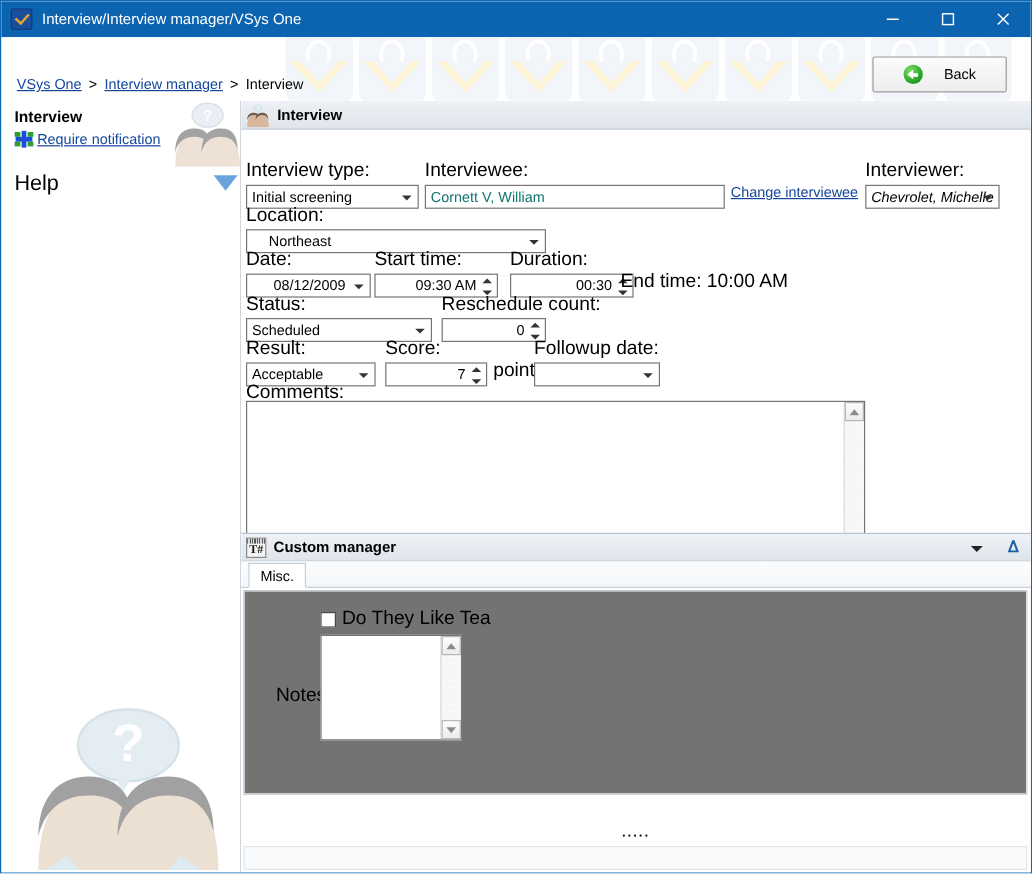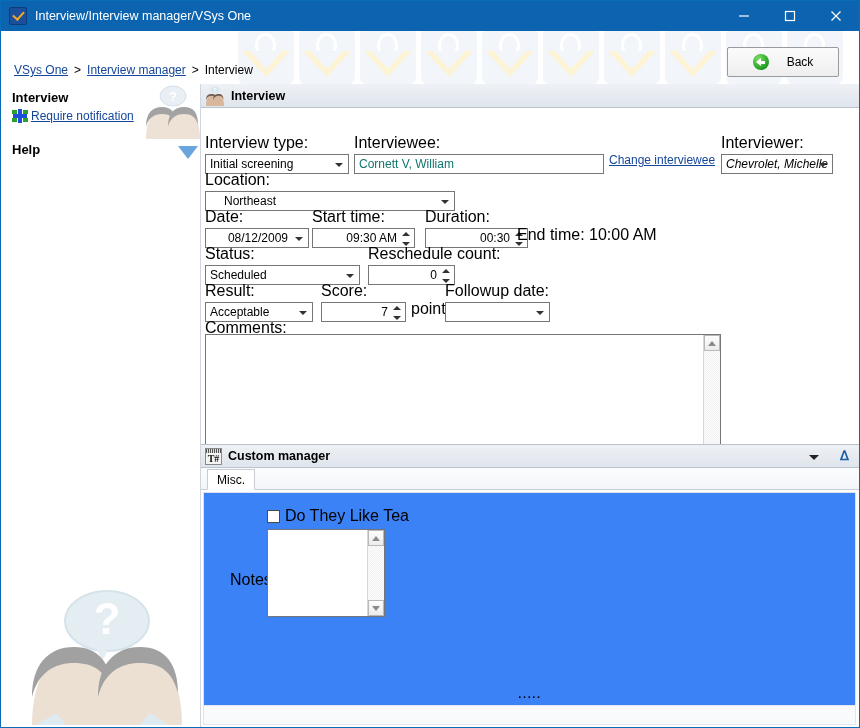--- a/index.html
+++ b/index.html
@@ -159,21 +159,21 @@
     cursor: pointer;
   }
   .notify-ico {
     width: 16px; height: 16px; position: relative; flex: none;
   }
   .side-link {
     color: #14469b; text-decoration: underline; font-size: 12px;
   }
   .side-help {
     position: absolute; left: 10px; top: 58px;
-    font-weight: bold; font-size: 13px; color: #000;
+    font-weight: normal; font-size: 18px; color: #000;
   }
   .side-faces {
     position: absolute; left: 140px; top: -1px;
     width: 62px; height: 56px;
     opacity: 0.9;
   }
   .side-tri {
     position: absolute; left: 176px; top: 62px;
     width: 0; height: 0;
     border-left: 10px solid transparent;
@@ -384,22 +384,22 @@
     cursor: pointer;
   }
   .tabrest {
     position: absolute; left: 0; right: 0; top: 0; height: 22px;
     background: linear-gradient(#fbfcfd,#f3f6f9);
     border-bottom: 1px solid #c8cdd4;
     box-sizing: border-box;
   }
   .cf-body {
     position: absolute; left: 2px; top: 48px;
-    width: 653px; height: 231px;
-    background: #3b82f6;
+    width: 653px; height: 170px;
+    background: #737373;
     border: 1px solid #dfe3e8;
     box-sizing: border-box;
   }
   .chk {
     width: 13px; height: 13px;
     border: 1px solid #4a4a4a;
     background: #ffffff;
     box-sizing: border-box;
     display: inline-block; vertical-align: middle;
     cursor: pointer;

